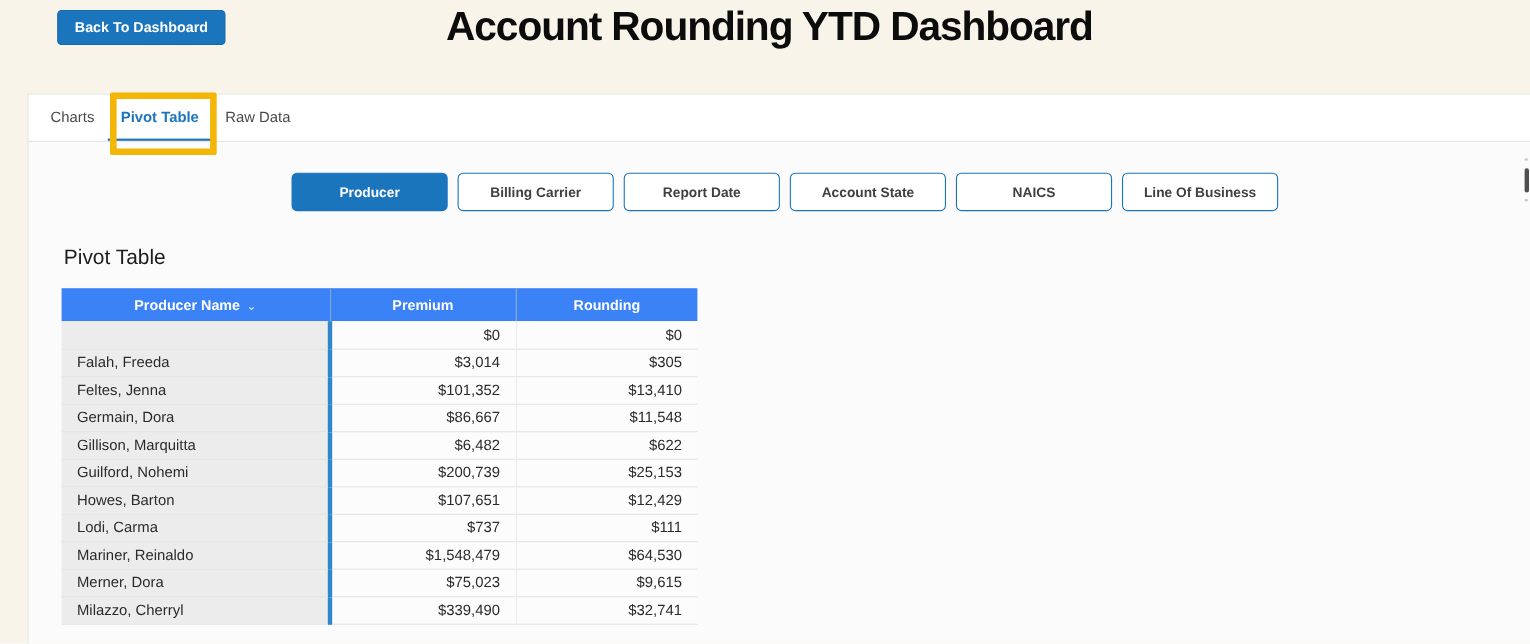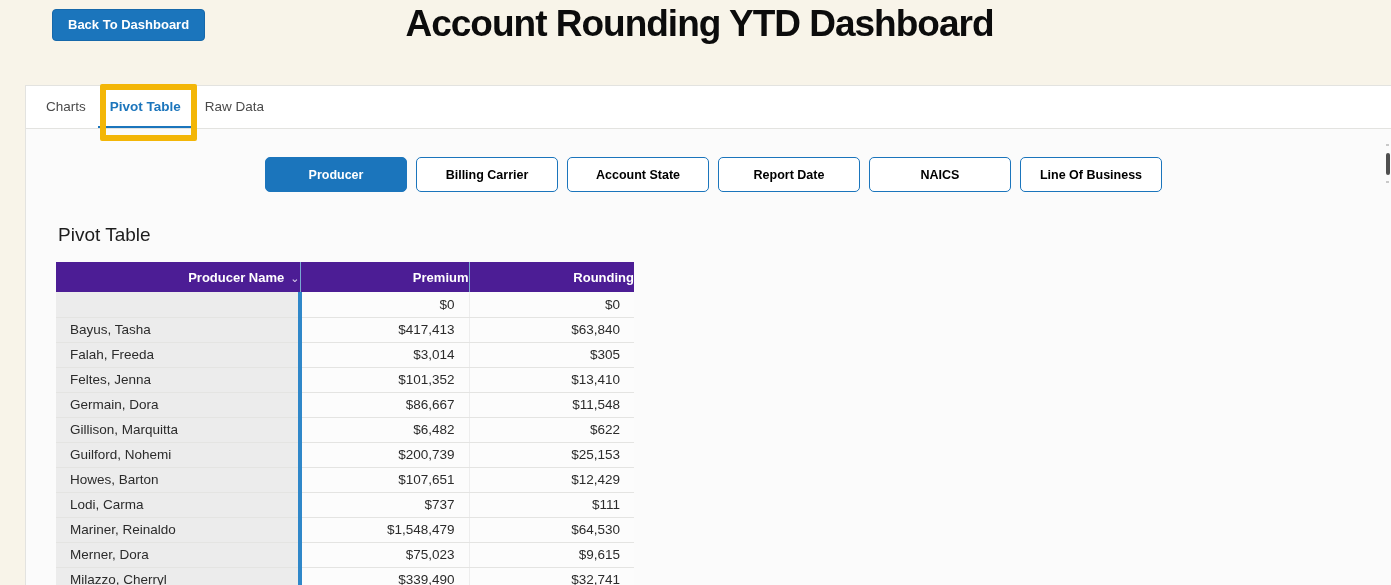--- a/index.html
+++ b/index.html
@@ -65,43 +65,43 @@
   }
 
   
   .filter-row {
     position:absolute; left:239px; top:71px;
     display:flex; gap:9px;
   }
   .filter-btn {
     width:142px; height:35px;
     border:1px solid #1b75bc; border-radius:5px;
-    background:#ffffff; color:#000000;
+    background:#ffffff; color:#404040;
     font-size:12.5px; font-weight:bold;
     cursor:pointer;
     font-family:"Liberation Sans", sans-serif;
   }
   .filter-btn.active { background:#1b75bc; color:#ffffff; }
 
   
   .section-title {
     position:absolute; left:32px; top:138px;
     font-size:19px; color:#1d1d1d; font-weight:normal;
   }
 
   .pivot-wrap { position:absolute; left:30px; top:176px; }
   table.pivot { border-collapse:collapse; table-layout:fixed; }
   table.pivot col.c1 { width:244px; }
   table.pivot col.c2 { width:169px; }
   table.pivot col.c3 { width:165px; }
 
   table.pivot thead th {
-    background:#4c1d95; color:#ffffff;
+    background:#3b82f6; color:#ffffff;
     height:30px; font-size:13px; font-weight:bold;
-    text-align:right; vertical-align:middle;
+    text-align:center; vertical-align:middle;
     cursor:pointer;
   }
   table.pivot thead th + th { border-left:1px solid #79a9d1; }
   .sort-chevron { font-size:11px; color:rgba(255,255,255,0.8); margin-left:6px; font-weight:normal; }
 
   table.pivot tbody td {
     height:25px; font-size:13.5px; color:#2b2b2b;
     border-bottom:1px solid #e4e4e2;
     vertical-align:middle;
   }
@@ -134,22 +134,22 @@
 
   <div class="tab-bar">
       <div class="tab">Charts</div>
       <div class="tab active">Pivot Table</div>
       <div class="tab">Raw Data</div>
     </div>
 
   <div class="filter-row">
       <button class="filter-btn active">Producer</button>
       <button class="filter-btn">Billing Carrier</button>
+      <button class="filter-btn">Report Date</button>
       <button class="filter-btn">Account State</button>
-      <button class="filter-btn">Report Date</button>
       <button class="filter-btn">NAICS</button>
       <button class="filter-btn">Line Of Business</button>
     </div>
 
   <div class="section-title">Pivot Table</div>
 
   <div class="pivot-wrap">
     <table class="pivot">
       <colgroup>
           <col class="c1">
@@ -165,25 +165,20 @@
           <th>Rounding</th>
         </tr>
       </thead>
       <tbody>
           <tr>
             <td class="name"></td>
             <td class="num premium">$0</td>
             <td class="num revenue">$0</td>
           </tr>
           <tr>
-            <td class="name">Bayus, Tasha</td>
-            <td class="num premium">$417,413</td>
-            <td class="num revenue">$63,840</td>
-          </tr>
-          <tr>
             <td class="name">Falah, Freeda</td>
             <td class="num premium">$3,014</td>
             <td class="num revenue">$305</td>
           </tr>
           <tr>
             <td class="name">Feltes, Jenna</td>
             <td class="num premium">$101,352</td>
             <td class="num revenue">$13,410</td>
           </tr>
           <tr>

